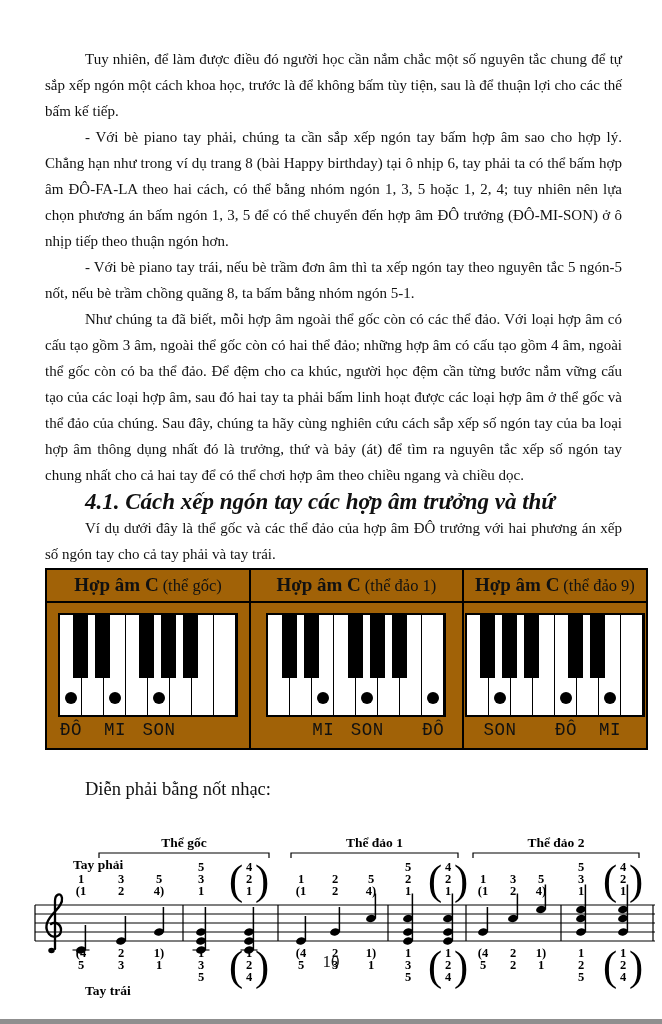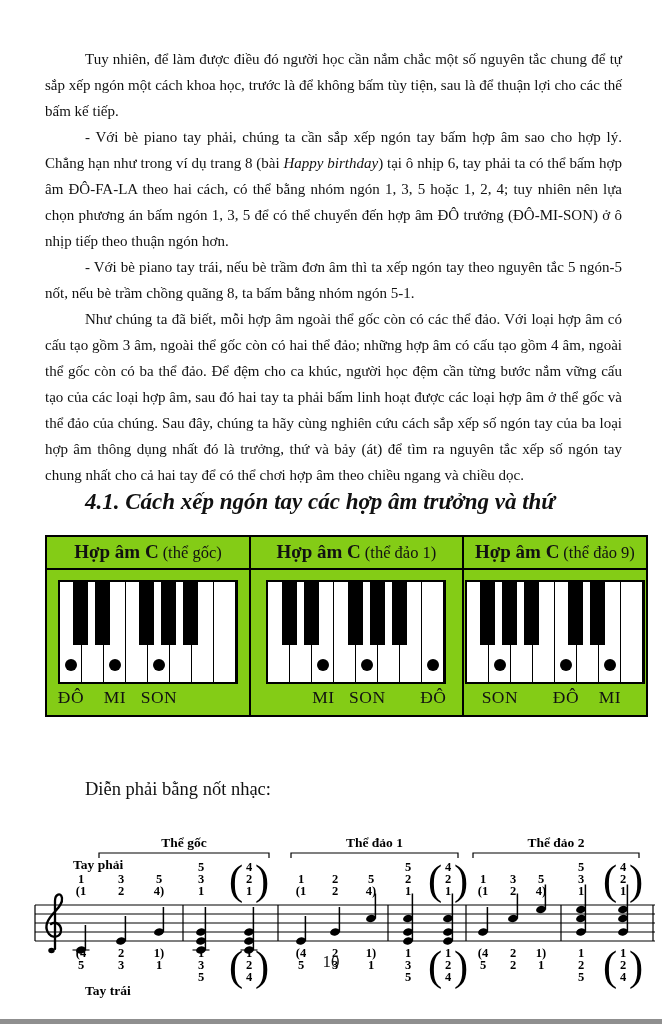--- a/index.html
+++ b/index.html
@@ -1,30 +1,30 @@
 <!DOCTYPE html>
 <html><head>
 <meta charset="utf-8">
 <style>
   html,body{margin:0;padding:0;}
   body{width:662px;height:1024px;background:#e9e9e9;font-family:"Liberation Serif",serif;}
   .page{position:relative;width:662px;height:1024px;background:#ffffff;overflow:hidden;color:#111;}
   .content{position:absolute;left:45px;top:46px;width:577px;}
   .para{margin:0;font-size:15px;line-height:26px;text-align:justify;text-indent:40px;}
-  .it{font-style:italic;}
+  .it{}
   .heading{margin:1px 0 0 0;font-size:23px;line-height:26px;font-weight:bold;font-style:italic;text-indent:40px;}
   
-  .chord-table{margin-top:20px;width:599px;display:flex;border:2px solid #000;background:#84cc16;justify-content:space-between;}
+  .chord-table{margin-top:1px;width:599px;display:flex;border:2px solid #000;background:#a16207;justify-content:space-between;}
   .chord-col{box-sizing:border-box;}
   .chord-col + .chord-col{border-left:2px solid #000;}
   .col-header{border-bottom:2px solid #000;text-align:center;padding:4px 0 5px;white-space:nowrap;}
   .col-header .hb{font-weight:bold;font-size:19px;}
   .col-header .hn{font-size:16.5px;}
   .col-body{padding:10px 0 2px;}
-  .kb-wrap{margin:0 auto;}
+  .kb-wrap{margin:0 auto;font-family:Liberation Mono, monospace;}
   .kb{position:relative;border:2px solid #000;background:#fff;}
   .wkey{position:absolute;top:0;height:100%;box-sizing:border-box;border-right:1.6px solid #000;background:#fff;}
   .wkey:last-of-type{border-right:none;}
   .bkey{position:absolute;top:0;background:#000;z-index:2;}
   .dot{position:absolute;width:12px;height:12px;border-radius:50%;background:#000;z-index:3;}
   .kb-labels{position:relative;height:29px;}
   .kb-labels span{position:absolute;top:3px;transform:translateX(-50%);font-size:17.5px;letter-spacing:0.5px;white-space:nowrap;}
   .notation-caption{position:absolute;left:45px;top:779px;font-size:18.5px;text-indent:40px;margin:0;}
   .notation-box{position:absolute;left:33px;top:788px;width:628px;height:170px;margin-top:47px;}
   .page-number{position:absolute;top:952px;left:0;width:662px;text-align:center;font-size:17px;}
@@ -33,20 +33,21 @@
 </head>
 <body>
 
 <div class="page">
   <div class="content">
     <p class="para">Tuy nhiên, để làm được điều đó người học cần nắm chắc một số nguyên tắc chung để tự sắp xếp ngón một cách khoa học, trước là để không bấm tùy tiện, sau là để thuận lợi cho các thế bấm kế tiếp.</p>
     <p class="para"><span>- Với bè piano tay phải, chúng ta cần sắp xếp ngón tay bấm hợp âm sao cho hợp lý. Chẳng hạn như trong ví dụ trang 8 (bài </span><span class="it">Happy birthday</span><span>) tại ô nhịp 6, tay phải ta có thể bấm hợp âm ĐÔ-FA-LA theo hai cách, có thể bằng nhóm ngón 1, 3, 5 hoặc 1, 2, 4; tuy nhiên nên lựa chọn phương án bấm ngón 1, 3, 5 để có thể chuyển đến hợp âm ĐÔ trưởng (ĐÔ-MI-SON) ở ô nhịp tiếp theo thuận ngón hơn.</span></p>
     <p class="para">- Với bè piano tay trái, nếu bè trầm đơn âm thì ta xếp ngón tay theo nguyên tắc 5 ngón-5 nốt, nếu bè trầm chồng quãng 8, ta bấm bằng nhóm ngón 5-1.</p>
     <p class="para">Như chúng ta đã biết, mỗi hợp âm ngoài thể gốc còn có các thể đảo. Với loại hợp âm có cấu tạo gồm 3 âm, ngoài thể gốc còn có hai thể đảo; những hợp âm có cấu tạo gồm 4 âm, ngoài thể gốc còn có ba thể đảo. Để đệm cho ca khúc, người học đệm cần từng bước nắm vững cấu tạo của các loại hợp âm, sau đó hai tay ta phải bấm linh hoạt được các loại hợp âm ở thể gốc và thể đảo của chúng. Sau đây, chúng ta hãy cùng nghiên cứu cách sắp xếp số ngón tay của ba loại hợp âm thông dụng nhất đó là trưởng, thứ và bảy (át) để tìm ra nguyên tắc xếp số ngón tay chung nhất cho cả hai tay để có thể chơi hợp âm theo chiều ngang và chiều dọc.</p>
     <p class="heading">4.1. Cách xếp ngón tay các hợp âm trưởng và thứ</p>
+    <p class="para">Ví dụ dưới đây là thể gốc và các thể đảo của hợp âm ĐÔ trưởng với hai phương án xếp số ngón tay cho cả tay phải và tay trái.</p>
 
     <div class="chord-table">
       <div class="chord-col" style="width:205px;">
         <div class="col-header">
           <span class="hb">Hợp âm C</span>
           <span class="hn"> <span>(thể gốc)</span></span>
         </div>
         <div class="col-body">
           <div class="kb-wrap" style="width: 180px;">
               <div class="kb" style="width: 176px; height: 100px;">

